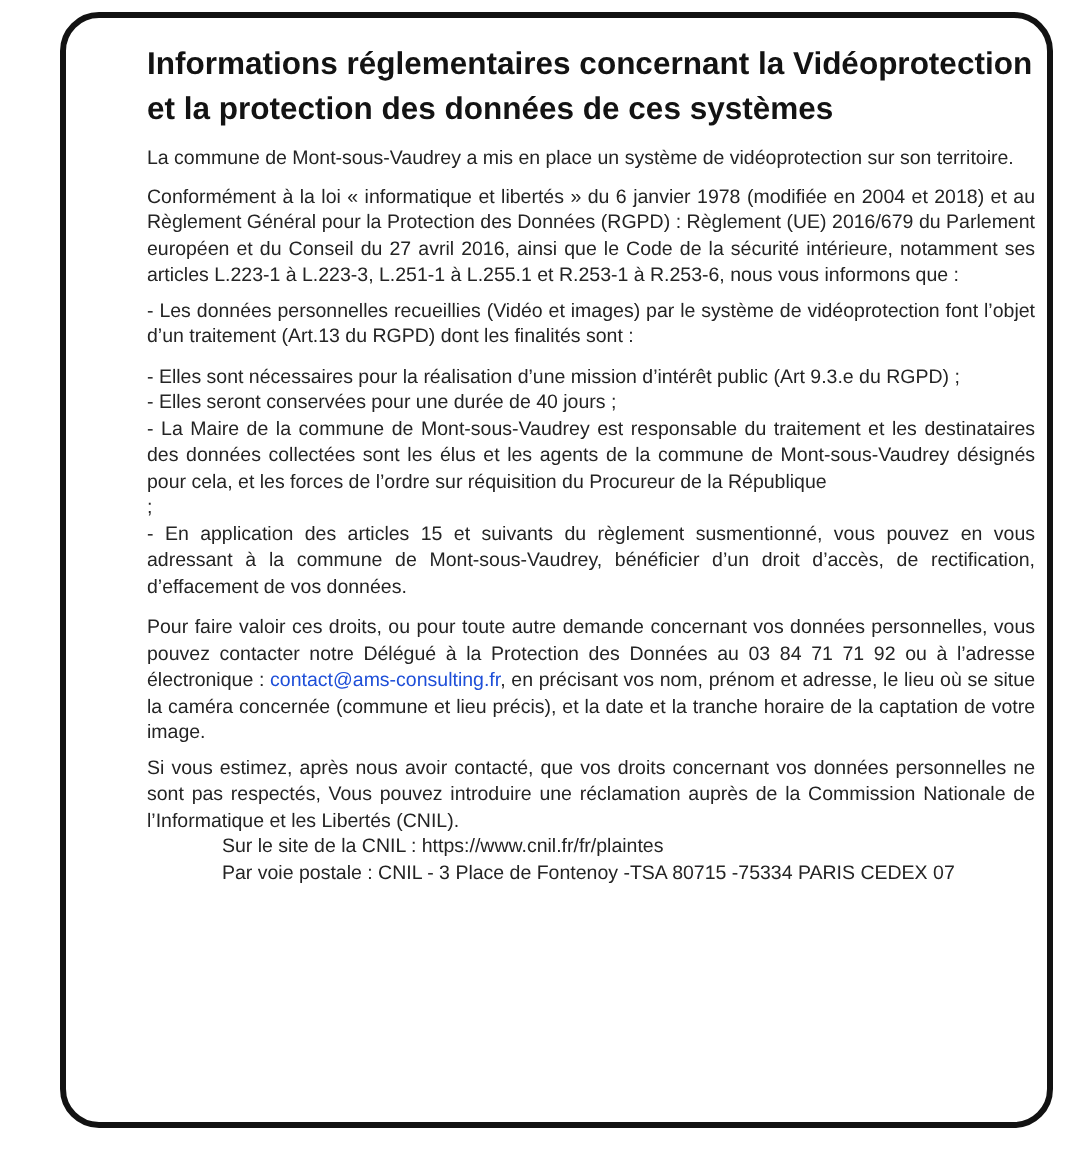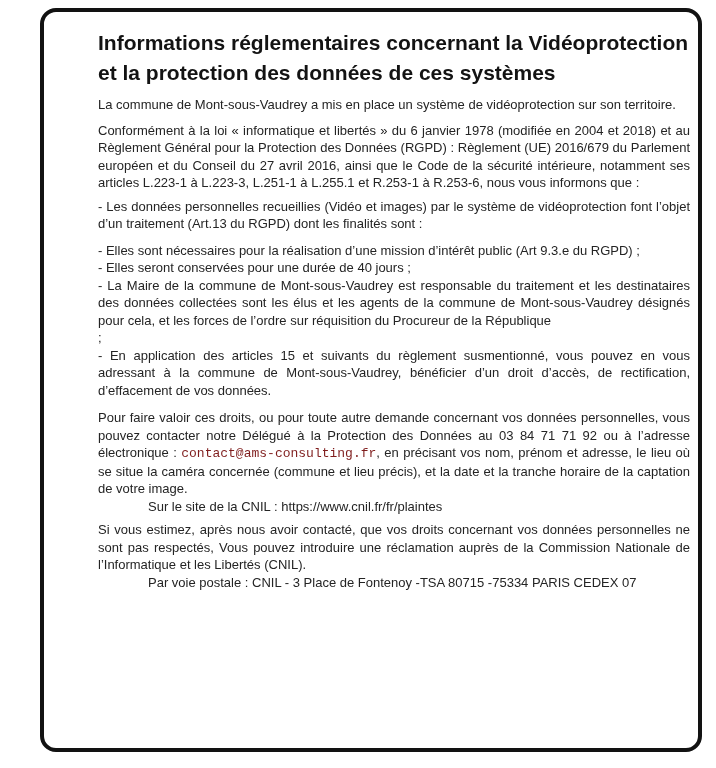--- a/index.html
+++ b/index.html
@@ -13,21 +13,21 @@
     overflow: hidden;
   }
   .card {
     position: absolute;
     left: 40px;
     top: 8px;
     width: 662px;
     height: 744px;
     box-sizing: border-box;
     border: 4px solid #121212;
-    border-radius: 16px;
+    border-radius: 26px;
     padding: 16px 12px 0 54px;
     background: #ffffff;
   }
   .title {
     margin: 0;
     width: 592px;
     font-size: 21px;
     line-height: 30px;
     font-weight: bold;
     color: #131313;
@@ -55,24 +55,23 @@
   .mt-legal     { margin-top: 8px; }
   .mt-purp      { margin-top: 6px; }
   .mt-rights    { margin-top: 9px; }
   .mt-contact   { margin-top: 10px; }
   .mt-complaint { margin-top: 6px; }
   .indent {
     padding-left: 50px;
     width: 542px;
   }
   .email {
-    color: #7f1d1d;
+    color: #1d4ed8;
     text-decoration: none;
     cursor: pointer;
-    font-family: Liberation Mono, monospace;
   }
 </style>
 </head>
 <body>
 
 <div class="card">
 
   <h1 class="title">Informations réglementaires concernant la Vidéoprotection et la protection des données de ces systèmes</h1>
 
   <p class="para jst mt-intro">La commune de Mont-sous-Vaudrey a mis en place un système de vidéoprotection sur son territoire.</p>
@@ -85,19 +84,19 @@
   <div class="mt-rights">
     <p class="para jst">- Elles sont nécessaires pour la réalisation d’une mission d’intérêt public (Art 9.3.e du RGPD) ;</p>
     <p class="para jst">- Elles seront conservées pour une durée de 40 jours ;</p>
     <p class="para jst">- La Maire de la commune de Mont-sous-Vaudrey est responsable du traitement et les destinataires des données collectées sont les élus et les agents de la commune de Mont-sous-Vaudrey désignés pour cela, et les forces de l’ordre sur réquisition du Procureur de la République</p>
     <p class="para">;</p>
     <p class="para jst">- En application des articles 15 et suivants du règlement susmentionné, vous pouvez en vous adressant à la commune de Mont-sous-Vaudrey, bénéficier d’un droit d’accès, de rectification, d’effacement de vos données.</p>
   </div>
 
   <p class="para jst mt-contact"><span>Pour faire valoir ces droits, ou pour toute autre demande concernant vos données personnelles, vous pouvez contacter notre Délégué à la Protection des Données au 03 84 71 71 92 ou à l’adresse électronique : </span><a class="email" href="#">contact@ams-consulting.fr</a><span>, en précisant vos nom, prénom et adresse, le lieu où se situe la caméra concernée (commune et lieu précis), et la date et la tranche horaire de la captation de votre image.</span></p>
 
+  <p class="para jst mt-complaint">Si vous estimez, après nous avoir contacté, que vos droits concernant vos données personnelles ne sont pas respectés, Vous pouvez introduire une réclamation auprès de la Commission Nationale de l’Informatique et les Libertés (CNIL).</p>
+
   <p class="para indent">Sur le site de la CNIL : https://www.cnil.fr/fr/plaintes</p>
-
-  <p class="para jst mt-complaint">Si vous estimez, après nous avoir contacté, que vos droits concernant vos données personnelles ne sont pas respectés, Vous pouvez introduire une réclamation auprès de la Commission Nationale de l’Informatique et les Libertés (CNIL).</p>
 
   <p class="para indent">Par voie postale : CNIL - 3 Place de Fontenoy -TSA 80715 -75334 PARIS CEDEX 07</p>
 
 </div>
 
 </body></html>

